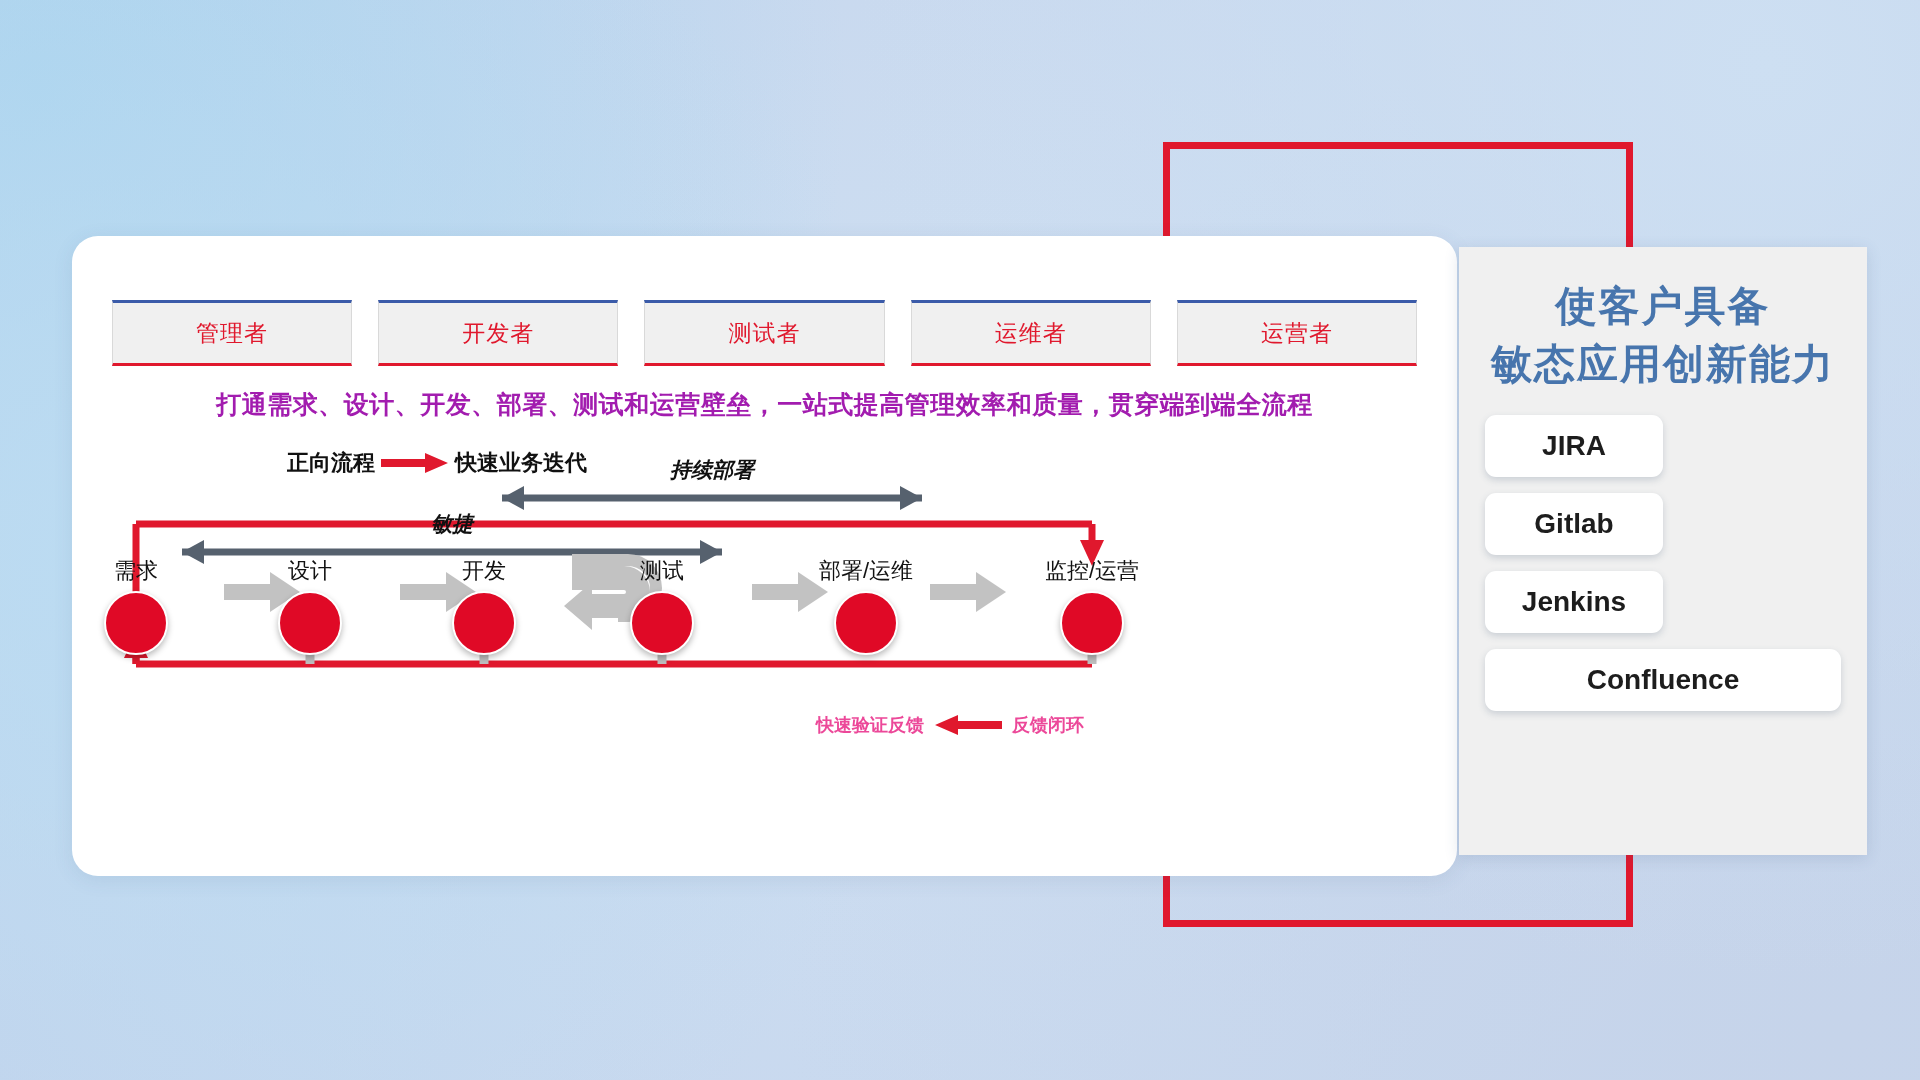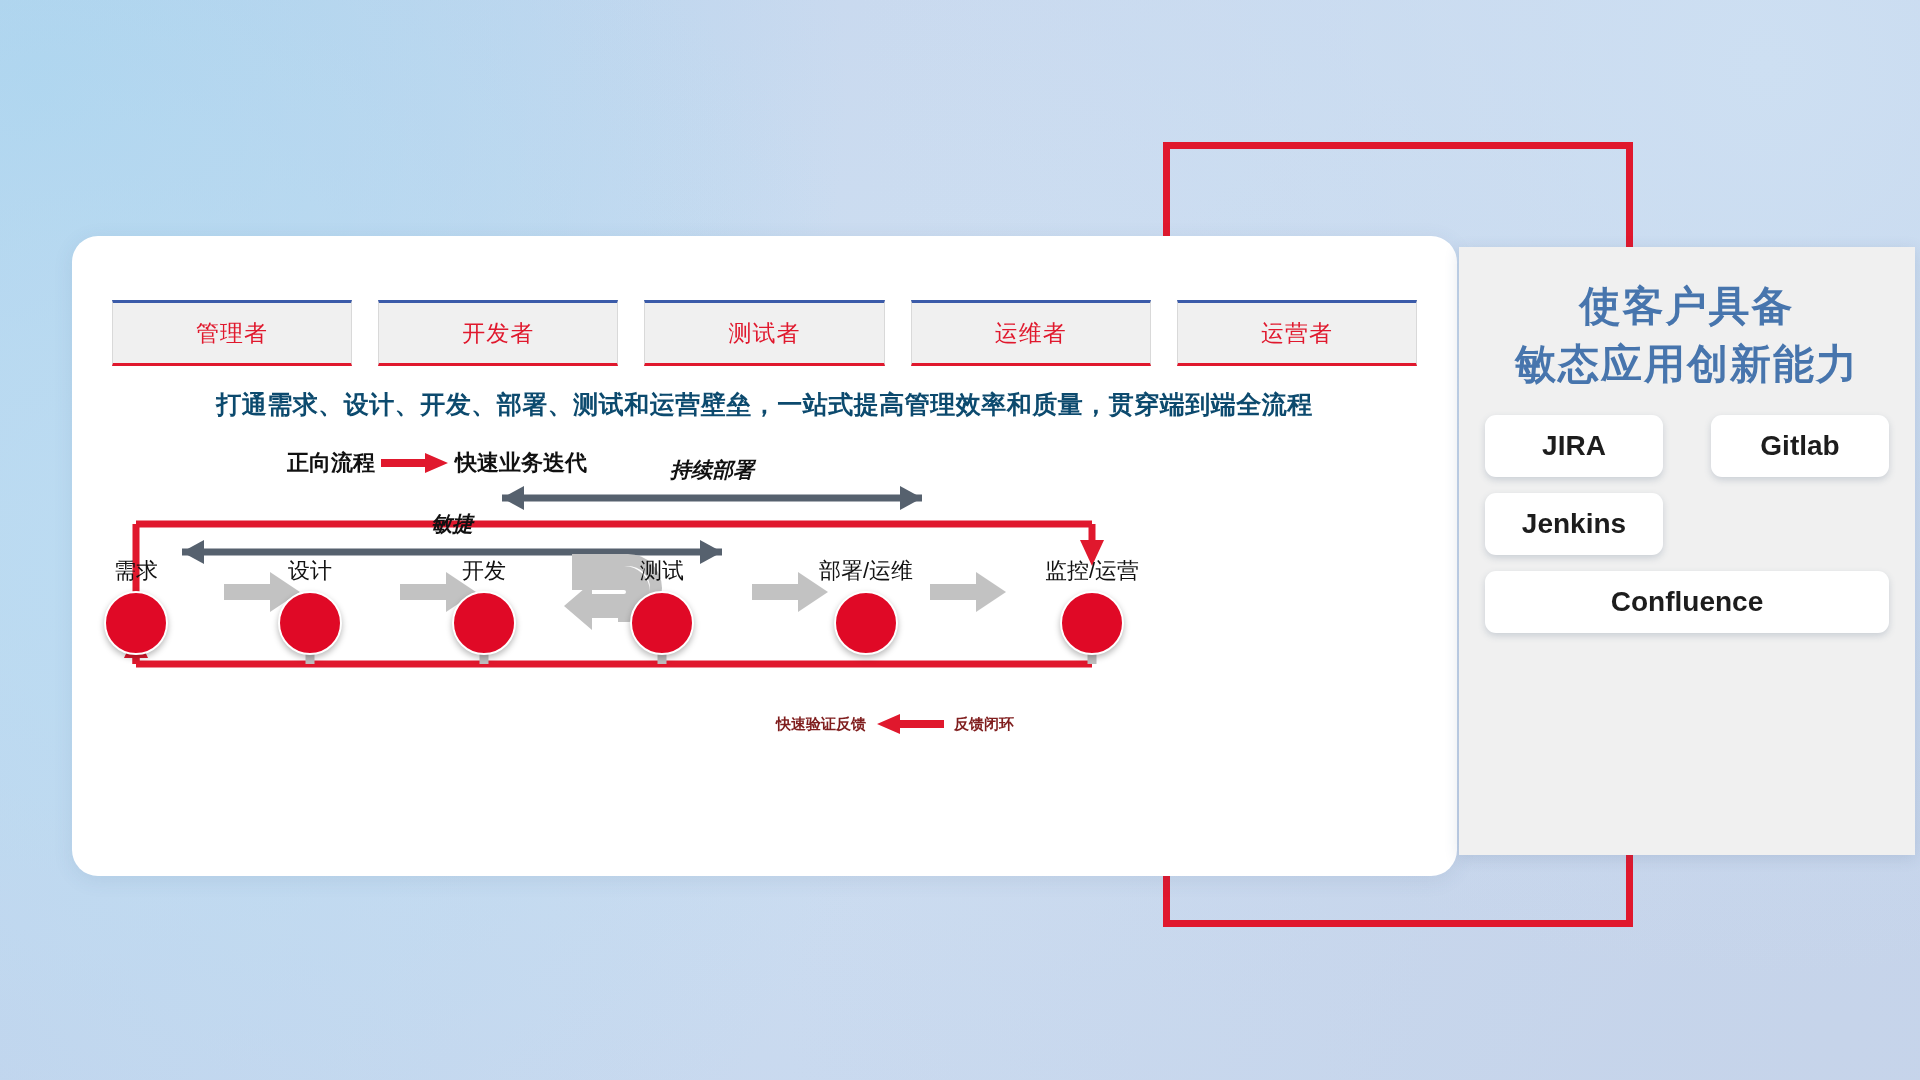--- a/index.html
+++ b/index.html
@@ -80,47 +80,47 @@
 
   
   .desc {
     position: absolute;
     left: 40px;
     top: 152px;
     width: 1305px;
     text-align: center;
     font-size: 25px;
     font-weight: bold;
-    color: #0c4a6e;
+    color: #a21caf;
     letter-spacing: 0.5px;
     white-space: nowrap;
   }
 
   
   .legend-forward {
     position: absolute;
     left: 215px;
     top: 212px;
     display: flex;
     align-items: center;
     gap: 6px;
     font-size: 22px;
     font-weight: bold;
     color: #111;
   }
   .legend-feedback {
     position: absolute;
-    left: 704px;
+    left: 744px;
     top: 477px;
     display: flex;
     align-items: center;
     gap: 10px;
-    font-size: 15px;
-    font-weight: bold;
-    color: #7f1d1d;
+    font-size: 18px;
+    font-weight: bold;
+    color: #ec4899;
   }
 
   .arrow-red-right { width: 68px; height: 22px; }
   .arrow-red-left  { width: 68px; height: 22px; }
   .measure-label {
     position: absolute;
     font-size: 21px;
     font-weight: bold;
     color: #111;
     white-space: nowrap;
@@ -158,21 +158,21 @@
     background: #e00926;
     border: 2px solid #ffffff;
     box-shadow: 0 3px 6px rgba(0,0,0,0.28);
   }
 
   
   .right-panel {
     position: absolute;
     left: 1459px;
     top: 247px;
-    width: 456px;
+    width: 408px;
     height: 608px;
     background: #f0f0f0;
     box-shadow: 0 3px 14px rgba(60,90,130,0.16);
     z-index: 6;
     padding: 30px 26px 0 26px;
   }
   .panel-title {
     text-align: center;
     color: #4775ad;
     font-size: 41px;

